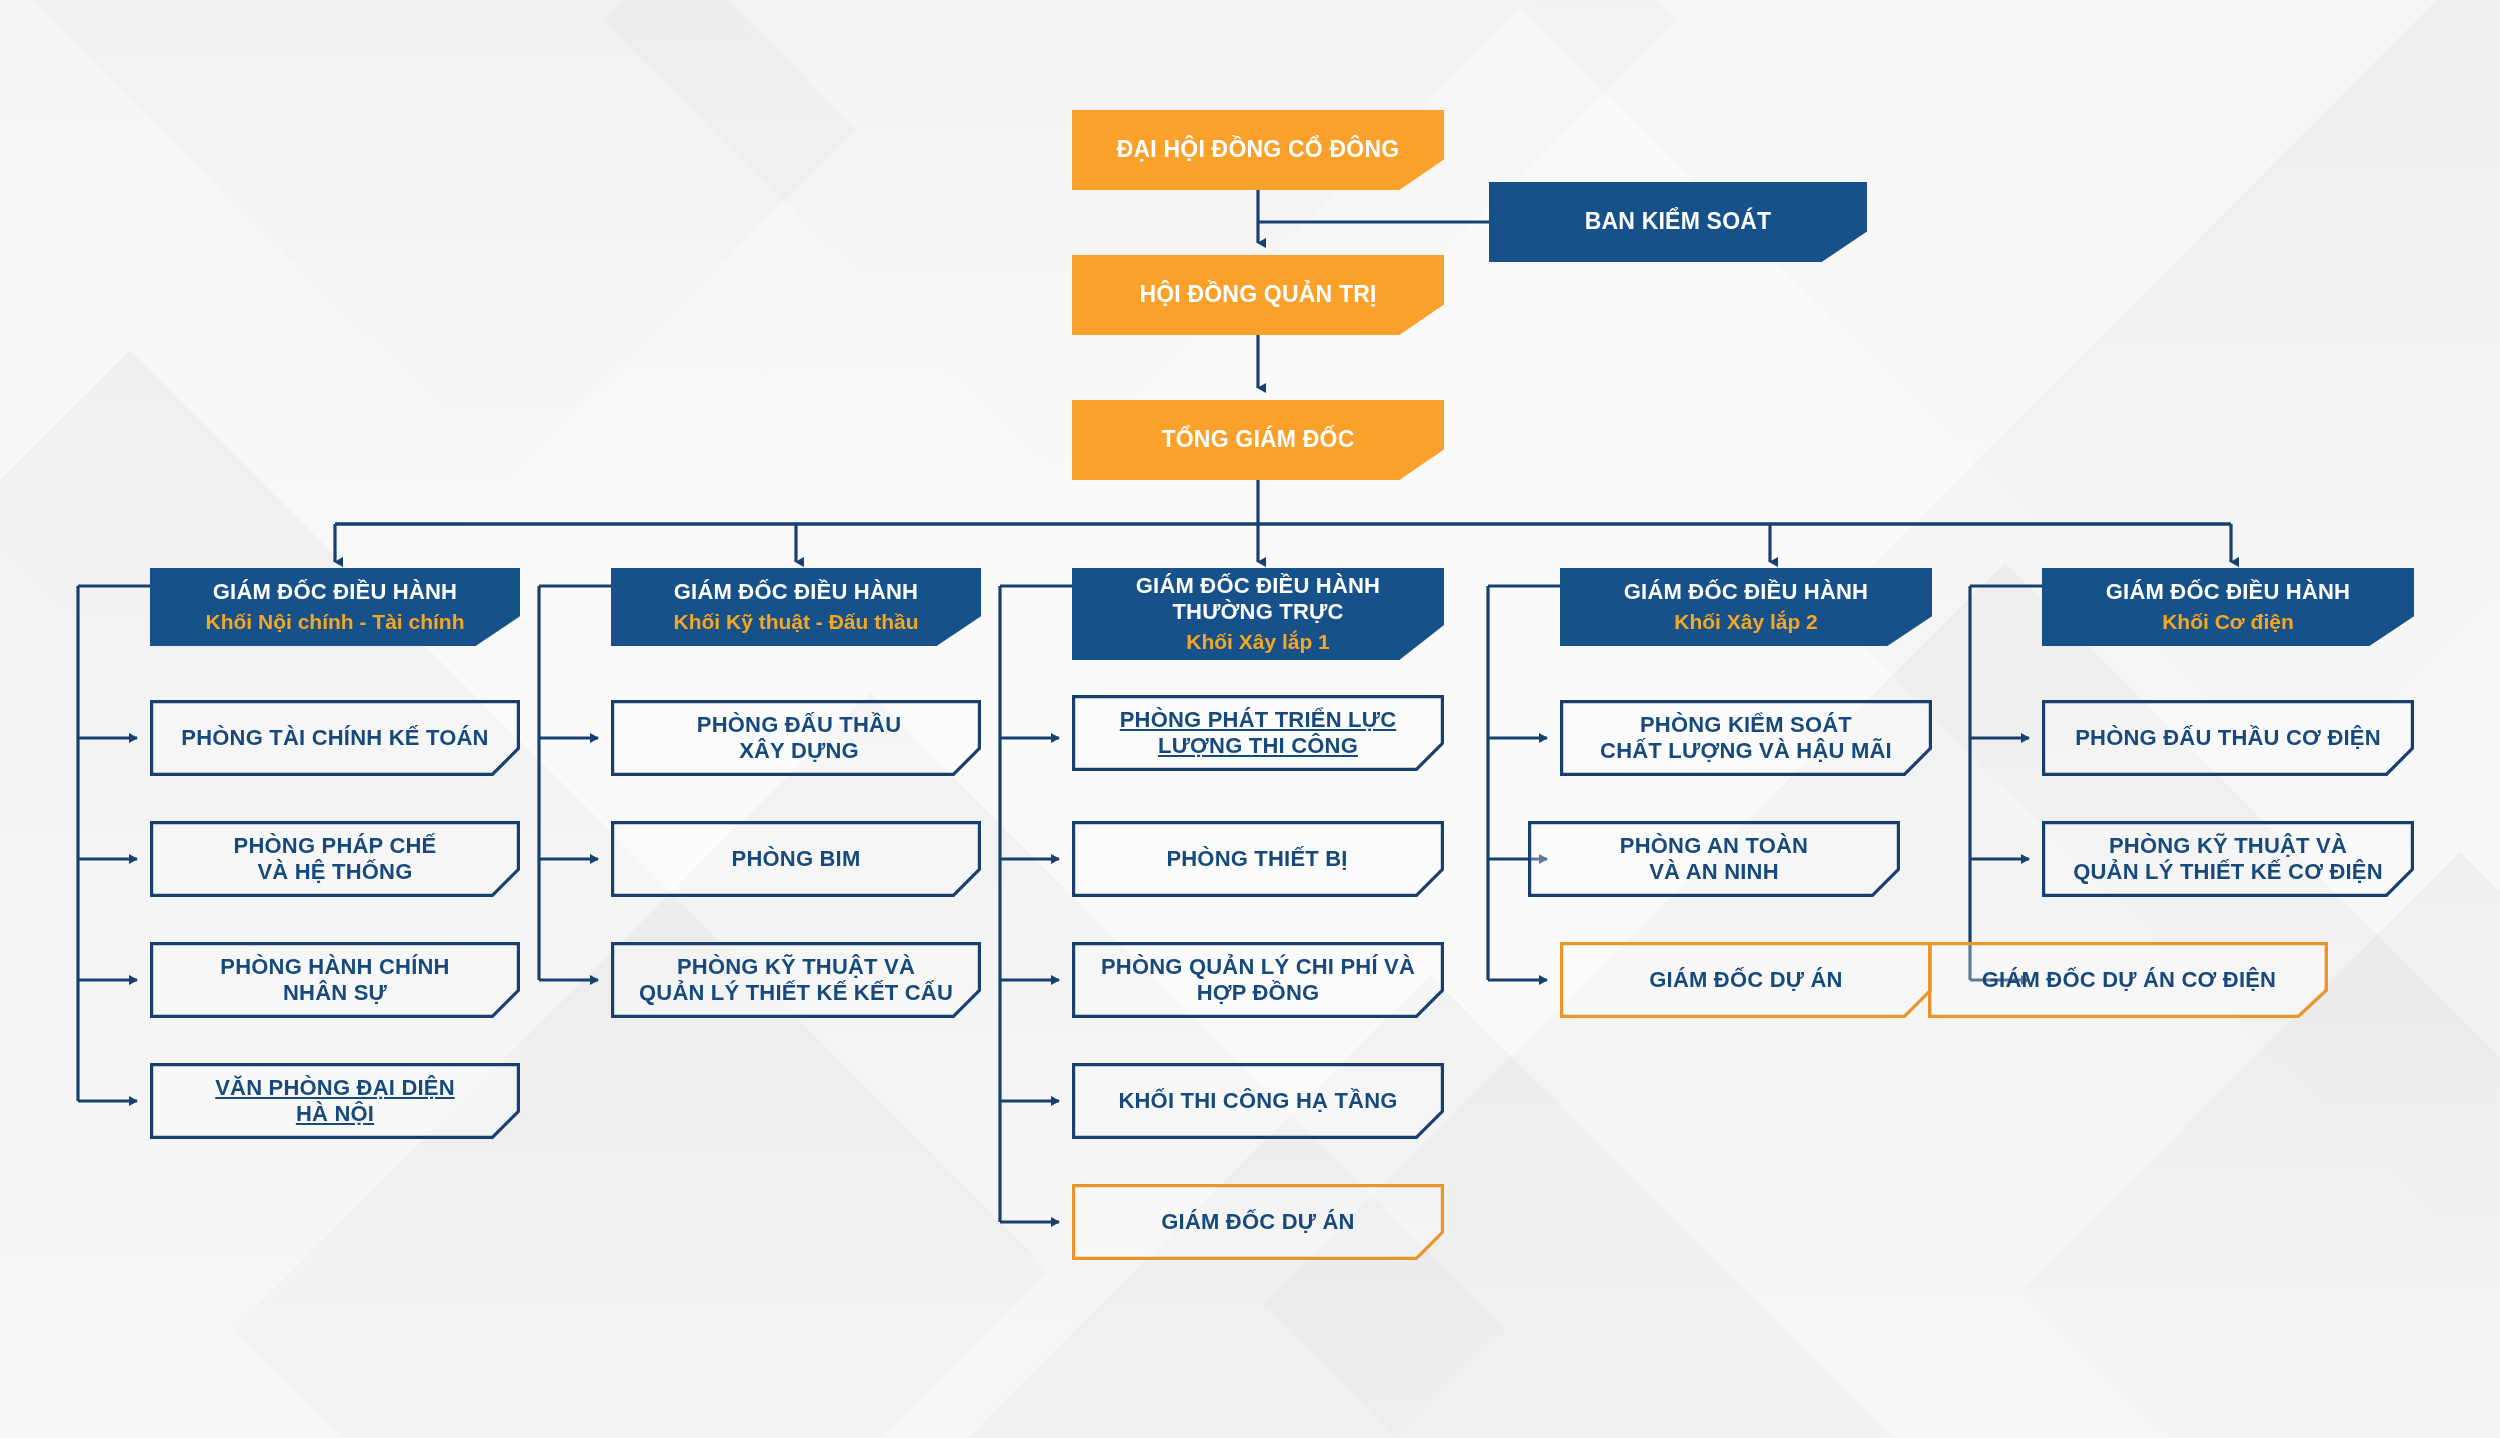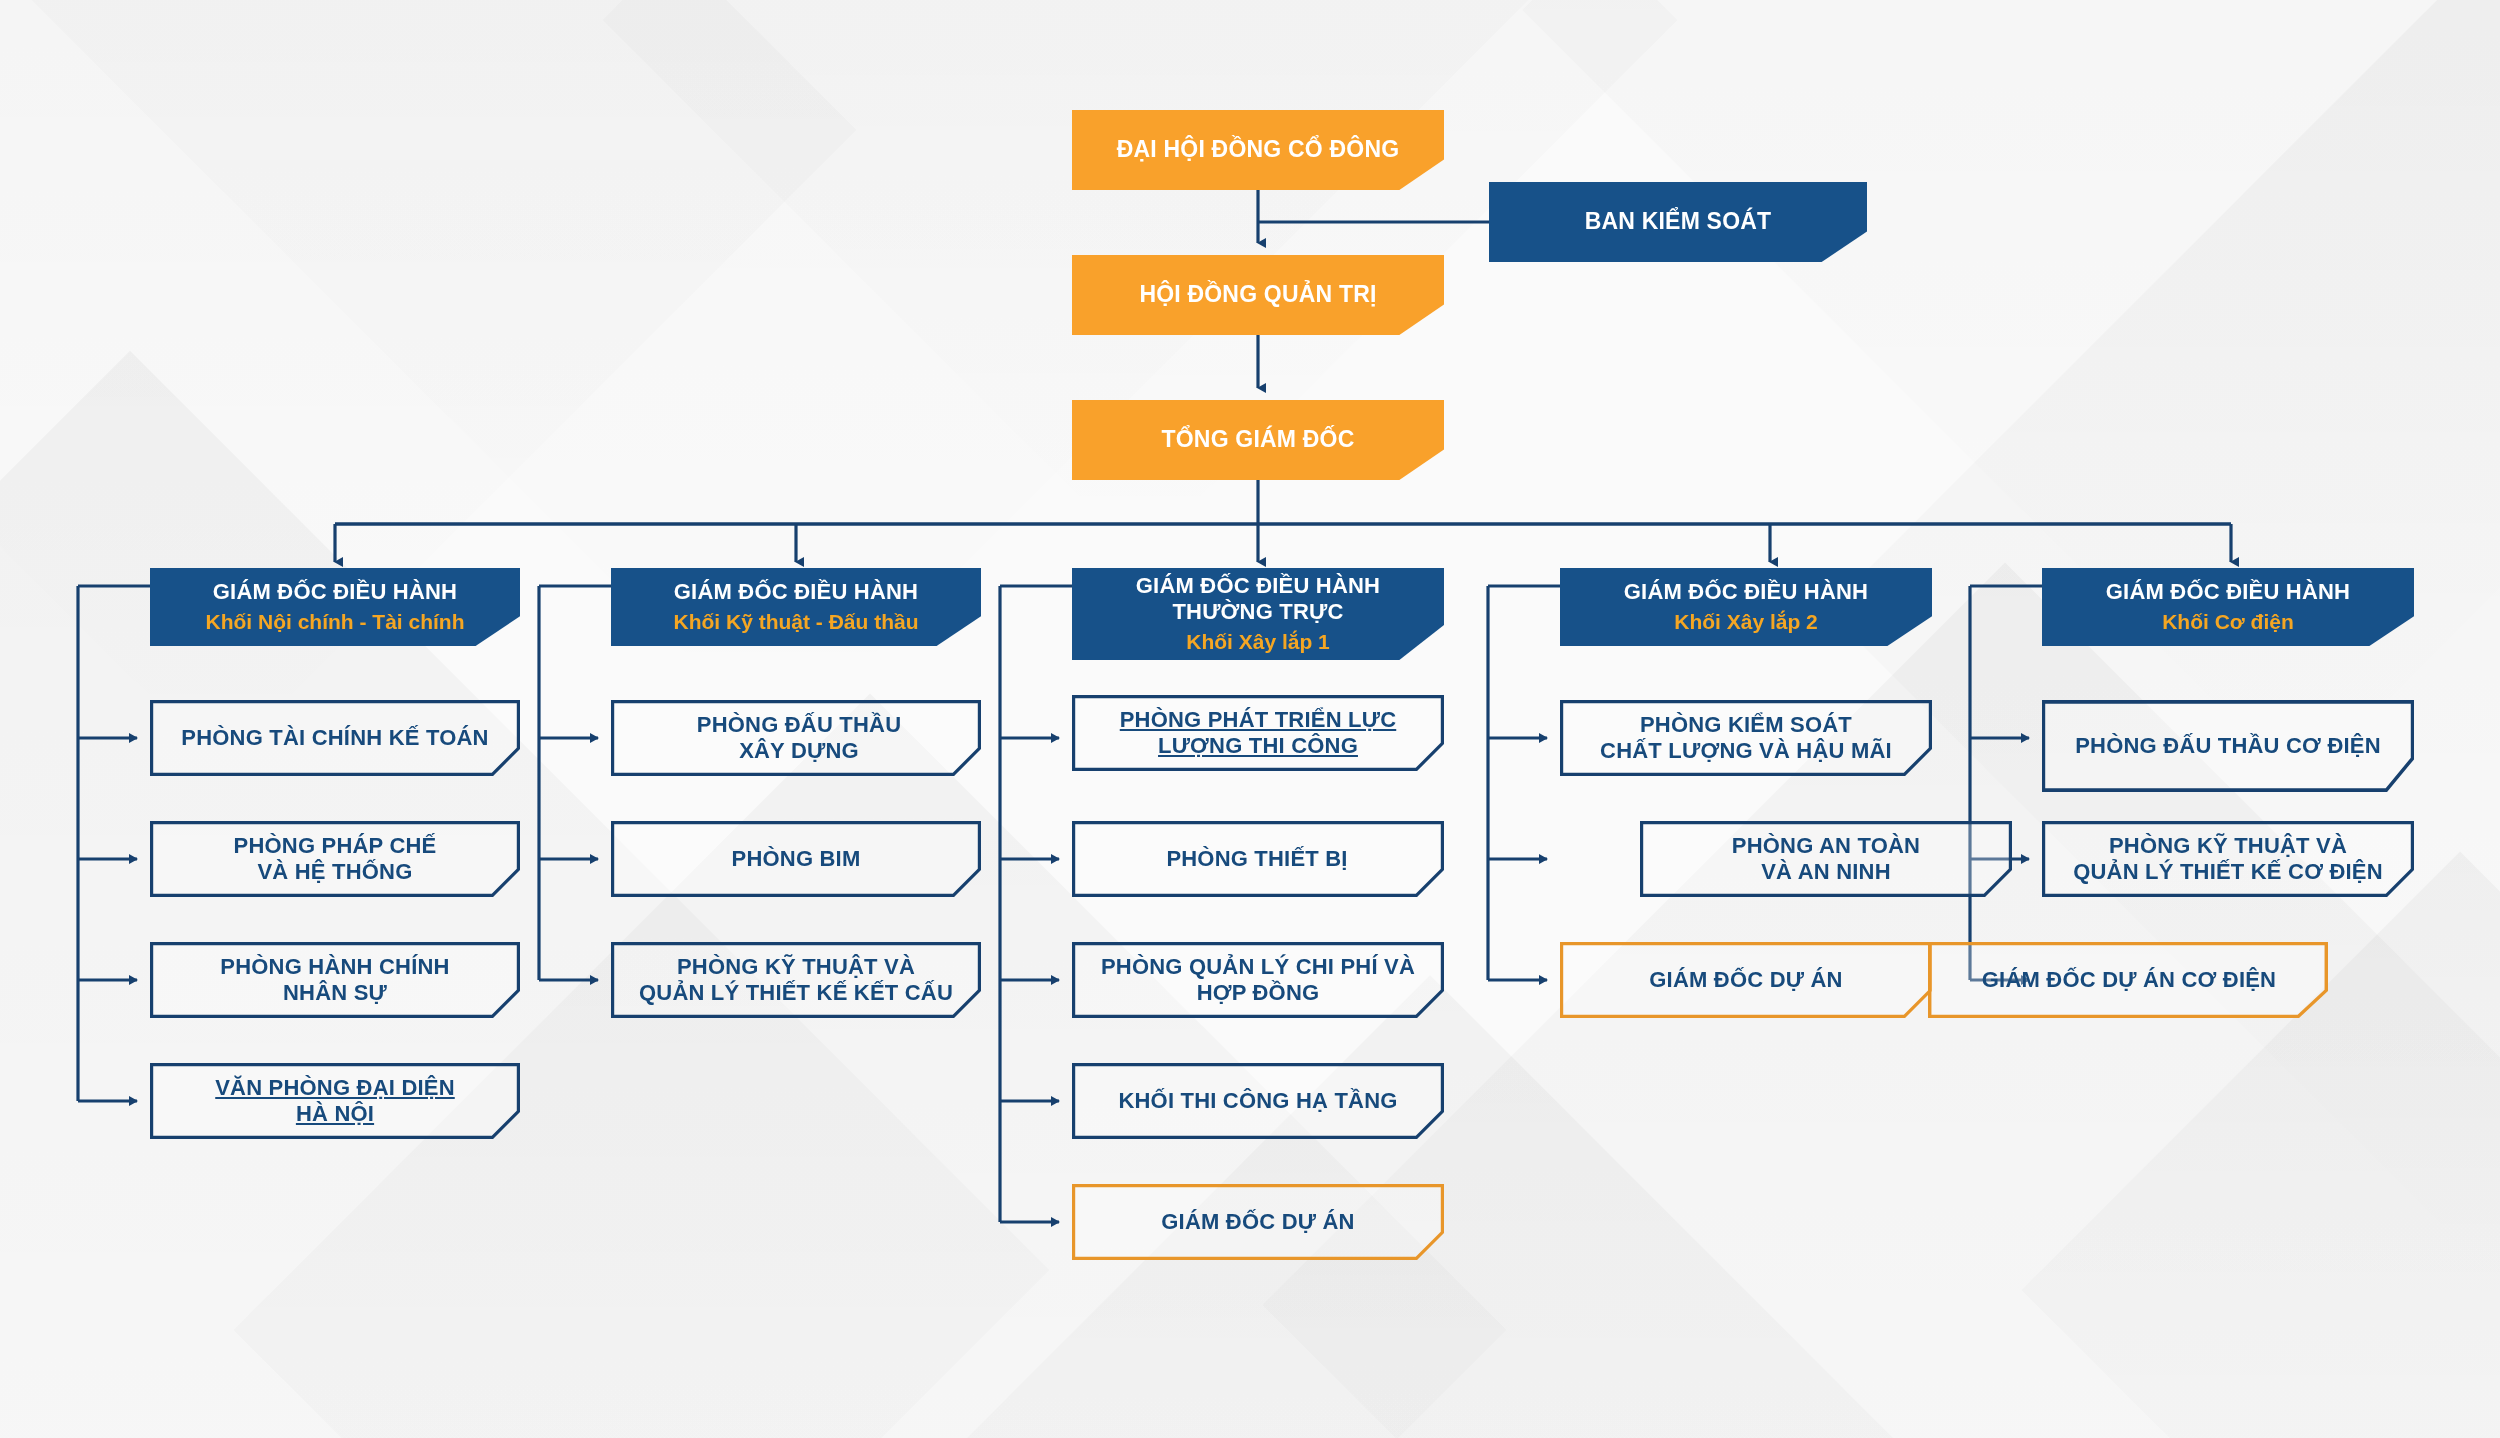--- a/index.html
+++ b/index.html
@@ -299,38 +299,38 @@
         <div class="t-main fs-dir">GIÁM ĐỐC ĐIỀU HÀNH</div>
         <div class="t-sub fs-dirsub">Khối Xây lắp 2</div>
       </div>
       <div class="node outline" style="left: 1560px; top: 700px; width: 372px; height: 76px;">
         <svg class="box-border" viewBox="0 0 372 76" preserveAspectRatio="none">
           <path d="M1.6,1.6 L370.4,1.6 L370.4,48.4 L344.4,74.4 L1.6,74.4 Z" fill="rgba(255,255,255,0.30)" stroke="#17406e" stroke-width="3.2"></path>
         </svg>
         <div class="t-main fs-dept">PHÒNG KIỂM SOÁT
 CHẤT LƯỢNG VÀ HẬU MÃI</div>
       </div>
-      <div class="node outline" style="left: 1640px; top: 821px; width: 372px; height: 76px;">
+      <div class="node outline" style="left: 1528px; top: 821px; width: 372px; height: 76px;">
         <svg class="box-border" viewBox="0 0 372 76" preserveAspectRatio="none">
           <path d="M1.6,1.6 L370.4,1.6 L370.4,48.4 L344.4,74.4 L1.6,74.4 Z" fill="rgba(255,255,255,0.30)" stroke="#17406e" stroke-width="3.2"></path>
         </svg>
         <div class="t-main fs-dept">PHÒNG AN TOÀN
 VÀ AN NINH</div>
       </div>
       <div class="node outline" style="left: 1560px; top: 942px; width: 372px; height: 76px;">
         <svg class="box-border" viewBox="0 0 372 76" preserveAspectRatio="none">
           <path d="M1.6,1.6 L370.4,1.6 L370.4,48.4 L344.4,74.4 L1.6,74.4 Z" fill="rgba(255,255,255,0.30)" stroke="#e8962a" stroke-width="3.2"></path>
         </svg>
         <div class="t-main fs-dept">GIÁM ĐỐC DỰ ÁN</div>
       </div>
       <div class="node solid-blue notch-fill" style="left: 2042px; top: 568px; width: 372px; height: 78px;">
         <div class="t-main fs-dir">GIÁM ĐỐC ĐIỀU HÀNH</div>
         <div class="t-sub fs-dirsub">Khối Cơ điện</div>
       </div>
-      <div class="node outline" style="left: 2042px; top: 700px; width: 372px; height: 92px; text-align: right;">
+      <div class="node outline" style="left: 2042px; top: 700px; width: 372px; height: 76px; text-align: right;">
         <svg class="box-border" viewBox="0 0 372 76" preserveAspectRatio="none">
           <path d="M1.6,1.6 L370.4,1.6 L370.4,48.4 L344.4,74.4 L1.6,74.4 Z" fill="rgba(255,255,255,0.30)" stroke="#17406e" stroke-width="3.2"></path>
         </svg>
         <div class="t-main fs-dept">PHÒNG ĐẤU THẦU CƠ ĐIỆN</div>
       </div>
       <div class="node outline" style="left: 2042px; top: 821px; width: 372px; height: 76px;">
         <svg class="box-border" viewBox="0 0 372 76" preserveAspectRatio="none">
           <path d="M1.6,1.6 L370.4,1.6 L370.4,48.4 L344.4,74.4 L1.6,74.4 Z" fill="rgba(255,255,255,0.30)" stroke="#17406e" stroke-width="3.2"></path>
         </svg>
         <div class="t-main fs-dept">PHÒNG KỸ THUẬT VÀ

